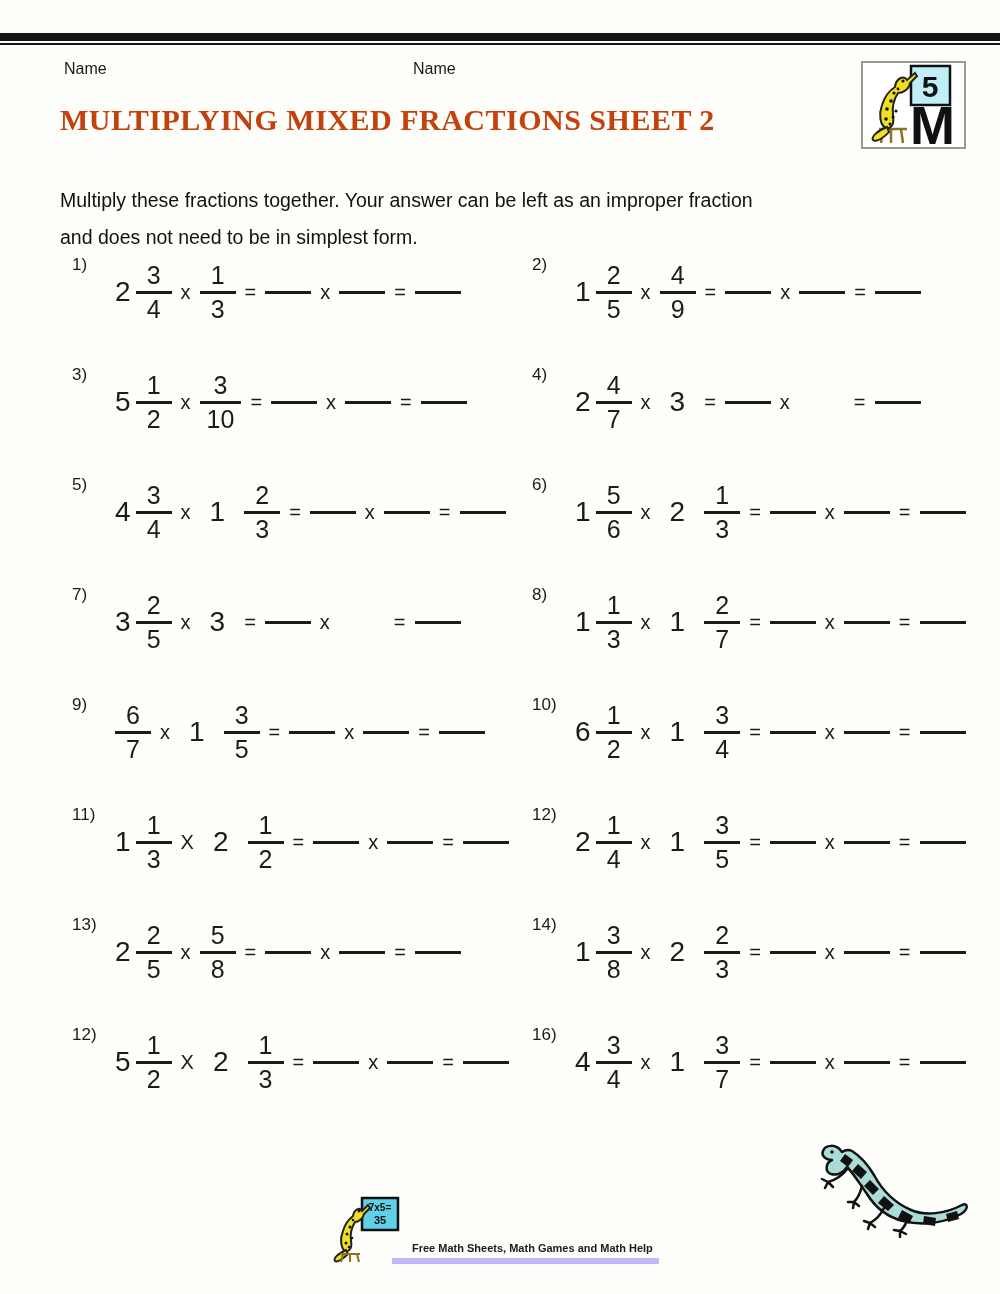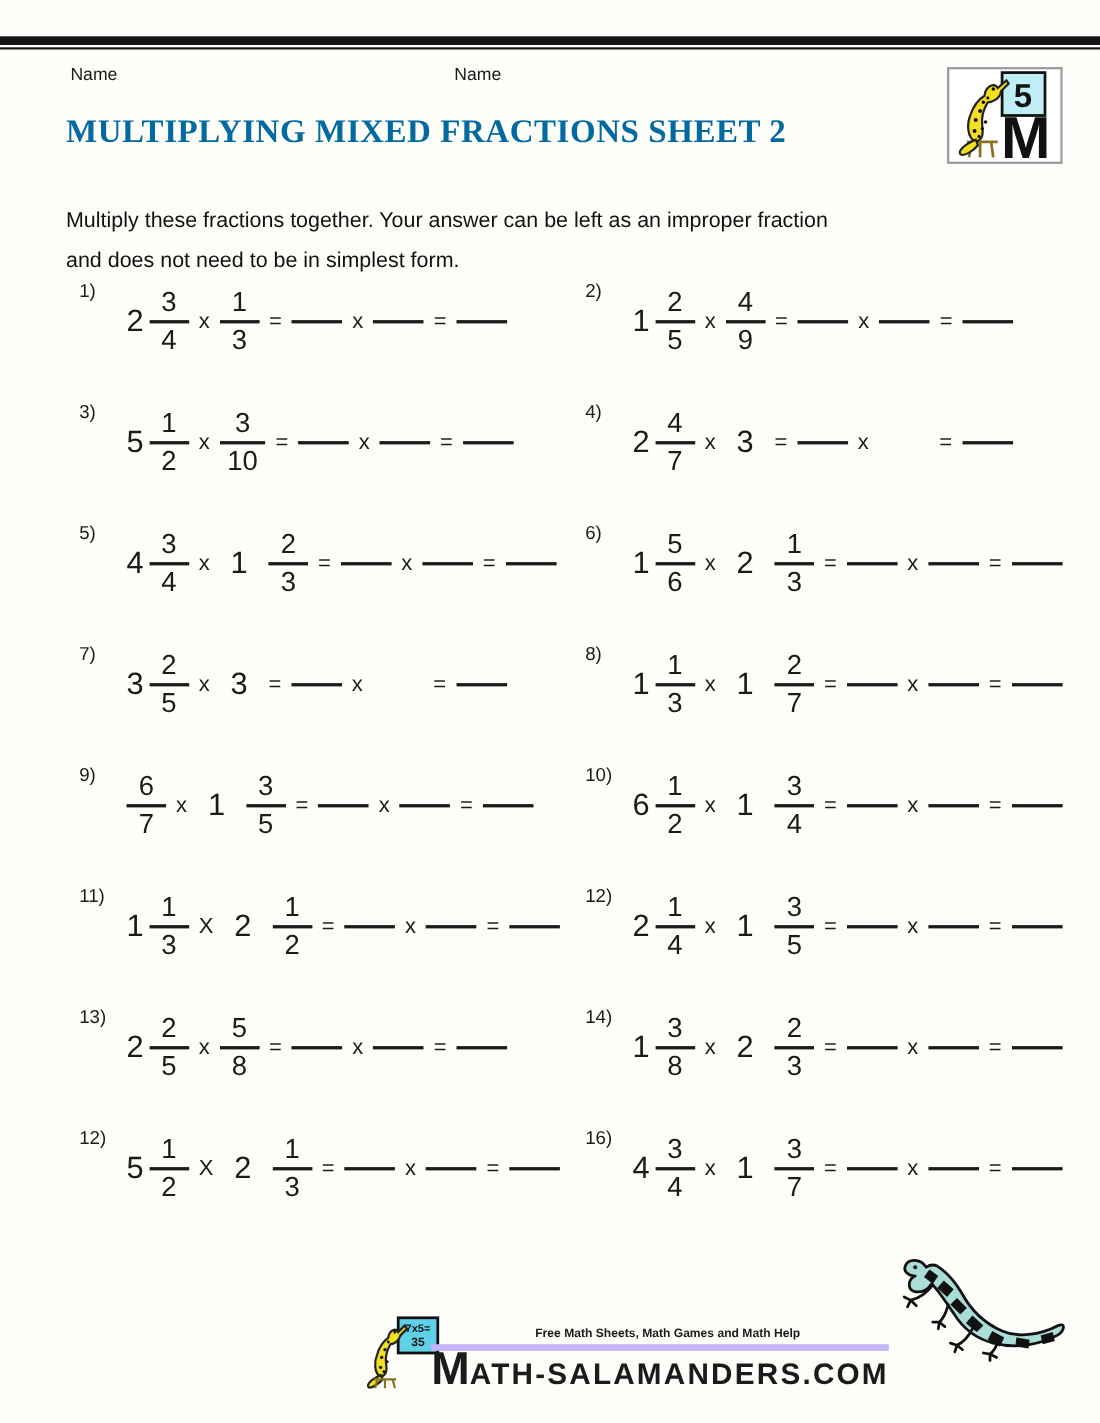--- a/index.html
+++ b/index.html
@@ -14,21 +14,21 @@
   .topbar .t3{height:2px;background:#141414;}
   
   .name-label{position:absolute;left:64px;top:60px;font-size:16px;}
   .date-label{position:absolute;left:413px;top:60px;font-size:16px;}
   
   .badge{position:absolute;left:861px;top:61px;width:101px;height:84px;
     border:2px solid #999;background:#fff;}
   
   .title{position:absolute;left:60px;top:103px;margin:0;
     font-family:"Liberation Serif",serif;font-weight:600;font-size:30px;
-    letter-spacing:0.5px;color:#0369a1;white-space:nowrap;}
+    letter-spacing:0.5px;color:#c2410c;white-space:nowrap;}
   
   .instructions{position:absolute;left:60px;top:182px;margin:0;
     font-size:19.5px;line-height:37px;color:#111;}
   
   .problems{position:absolute;left:60px;top:250px;width:940px;
     display:grid;grid-template-columns:460px 480px;grid-auto-rows:110px;}
   .problem{position:relative;}
   .pnum{position:absolute;left:12px;top:5px;font-size:17px;}
   .expr{display:flex;align-items:center;gap:9px;margin:10px 0 0 55px;}
   .whole{font-size:28px;margin-right:-4px;}
@@ -536,17 +536,16 @@
         <g stroke="#8a7420" stroke-width="2">
           <line x1="12" y1="58" x2="32" y2="58"></line>
             <line x1="15" y1="58" x2="13" y2="66"></line>
           <line x1="22" y1="58" x2="22" y2="66"></line>
             <line x1="29" y1="58" x2="31" y2="66"></line>
         </g>
       </g>
     </svg>
     <div class="footer-text">
       <div class="tagline">Free Math Sheets, Math Games and Math Help</div>
-      <div class="wordmark"><span class="bigM">M</span><span>ATH-SALAMANDERS.COM</span></div>
     </div>
   </div>
 
 </div>
 
 </body></html>

